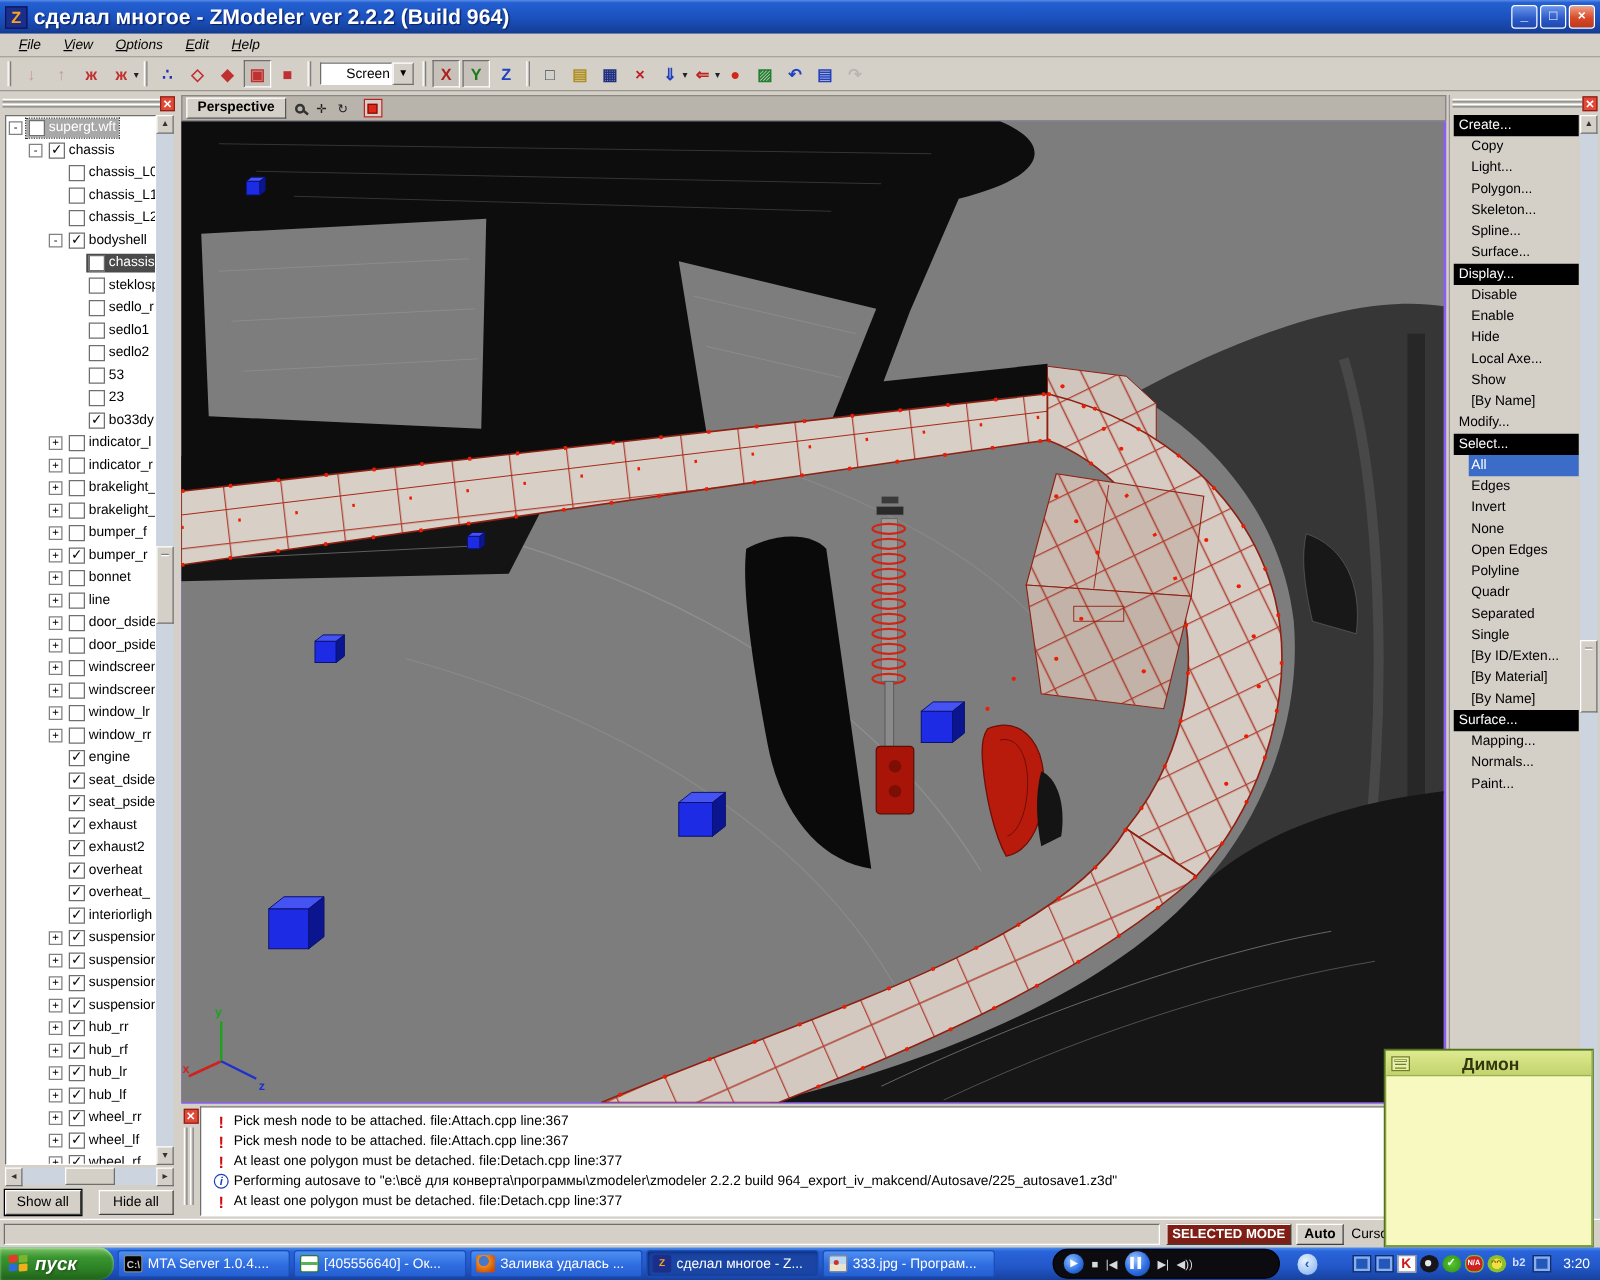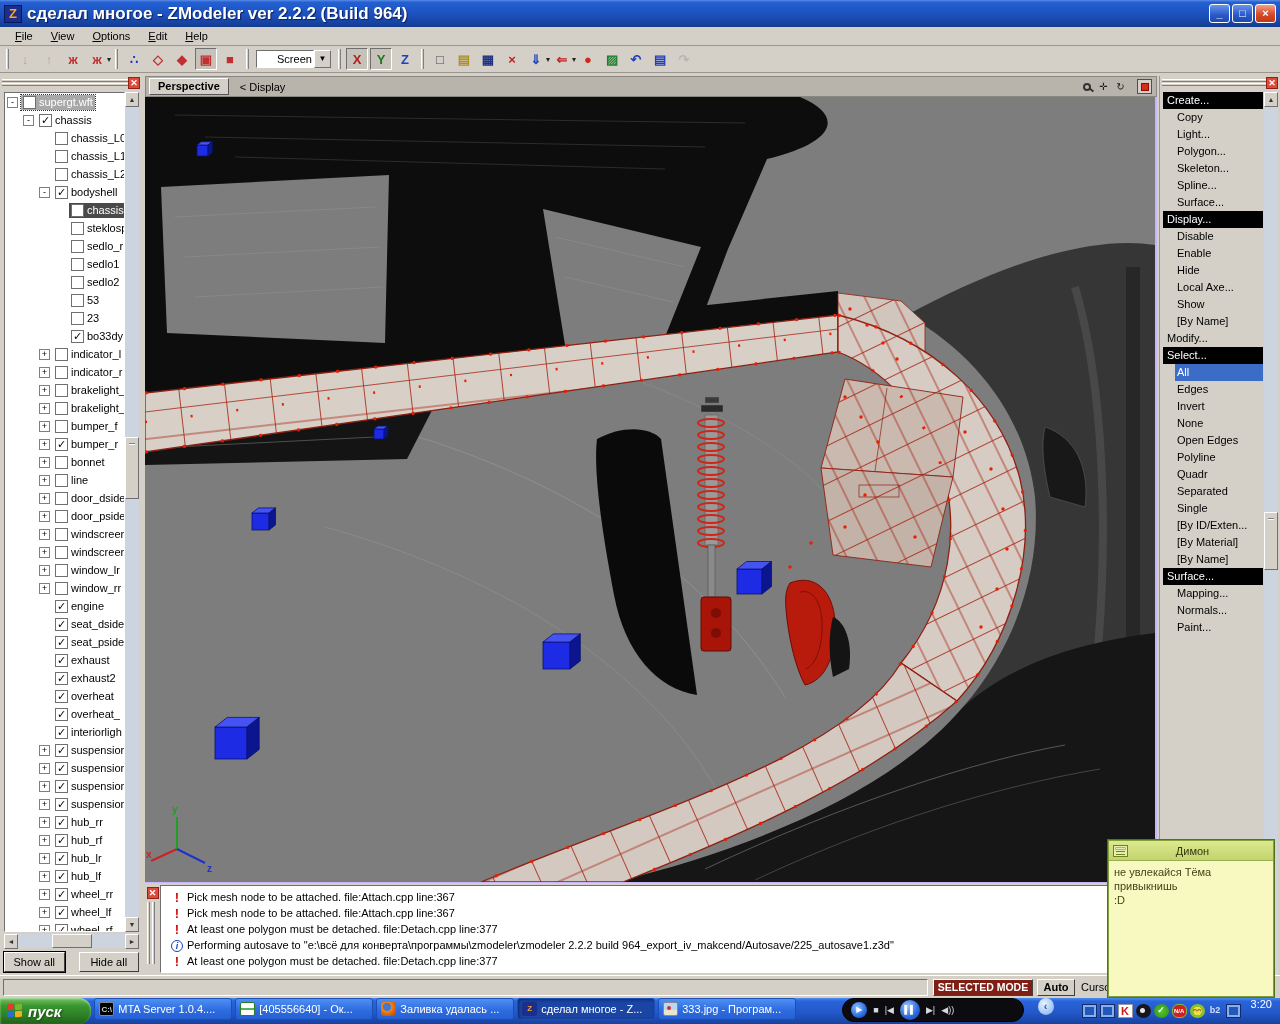--- a/index.html
+++ b/index.html
@@ -19,21 +19,21 @@
   #app-icon { width:18px; height:18px; background:#1b2f8a; border:1px solid #0a1560;
     color:#f8a41c; font-weight:bold; font-size:13px; text-align:center; line-height:16px; margin-right:5px; }
   #title-text { color:#fff; font-size:17px; font-weight:bold; text-shadow:1px 1px 1px #0a1f60; flex:1; }
   .tb-winbtn { width:21px; height:19px; margin-left:2px; border-radius:3px; border:1px solid #fff;
     color:#fff; font-size:11px; font-weight:bold; text-align:center; line-height:17px;
     background:linear-gradient(180deg,#6a95ea,#2a58c8 60%,#1e4aae); }
   .tb-winbtn.close { background:linear-gradient(180deg,#f0a088,#d84a28 55%,#c03818); }
   
   #menubar { left:0; top:27px; width:1280px; height:19px; background:#d4d0c8;
     border-bottom:1px solid #9a968e; display:flex; align-items:center; padding-left:6px; }
-  .menu-item { padding:4px 9px; }
+  .menu-item { padding:4px 9px;font-style:italic; }
   .menu-item .u { text-decoration:underline; }
   #toolbar { left:0; top:46px; width:1280px; height:27px; background:#d4d0c8;
     border-bottom:1px solid #9a968e; display:flex; align-items:center; padding-left:2px; }
   .tb-grip { width:3px; height:20px; border-left:1px solid #fff; border-right:1px solid #808080; margin:0 4px; }
   .tb-group { display:flex; align-items:center; }
   .tb-btn { width:22px; height:22px; display:flex; align-items:center; justify-content:center;
     margin:0 1px; border:1px solid transparent; font-size:13px; font-weight:bold; }
   .tb-btn.pressed { border-color:#6f6f6f #fff #fff #6f6f6f; background:#c6c2ba; }
   .tb-btn.disabled { opacity:.4; }
   .tb-dd { font-size:8px; color:#222; margin-left:-2px; }
@@ -64,21 +64,21 @@
     background:#d4d0c8; }
   .thumb-grip { margin:40% 3px 0 3px; height:1px; border-top:1px solid #808080; border-bottom:1px solid #fff; }
   #tree-hscroll { position:absolute; left:4px; top:858px; width:135px; height:14px; background:#ccd4e0; display:flex; }
   #tree-hscroll .mid { flex:1; position:relative; }
   #tree-hscroll .sb-thumb { left:34px; top:0; width:40px; height:14px; }
   #tree-btns { position:absolute; left:4px; top:876px; width:135px; display:flex; gap:14px; }
   .push-btn { width:64px; height:20px; border:1px solid; border-color:#fff #404040 #404040 #fff;
     background:#d4d0c8; text-align:center; line-height:18px; }
   .push-btn.default { outline:1px solid #000; }
   
-  #viewport { left:145px; top:76px; width:1012px; height:807px; background:#c4b5fd; }
+  #viewport { left:145px; top:76px; width:1012px; height:807px; background:#8b5cf6; }
   #vp-head { height:21px; display:flex; align-items:center; background:#b8b4ac; border:1px solid #8a8680; }
   #vp-tab { font-weight:bold; height:17px; padding:0 8px; line-height:15px; margin:0 3px;
     border:1px solid; border-color:#fff #555 #555 #fff; background:#d4d0c8; }
   #vp-path { padding-left:8px; flex:1; }
   .vp-ico { width:17px; height:15px; display:flex; align-items:center; justify-content:center;
     font-size:10px; color:#222; }
   .mag { width:8px; height:8px; border:2px solid #333; border-radius:50%; position:relative; }
   .mag::after { content:""; position:absolute; width:5px; height:2px; background:#333;
     right:-5px; bottom:-2px; transform:rotate(40deg); }
   #vp-max { width:15px; height:15px; border:1px solid #c02020; background:#d4d0c8; margin:0 4px 0 8px;
@@ -121,26 +121,26 @@
     background:#d4d0c8; font-weight:bold; text-align:center; line-height:15px; }
   #cursor-lbl { margin-left:6px; }
   
   #note { left:1108px; top:840px; width:166px; height:157px; z-index:30;
     border:1px solid #7fa03a; background:#f8f9c0; box-shadow:0 0 0 1px #55701f; }
   #note-head { height:20px; background:linear-gradient(180deg,#dde98e,#c2d36e); display:flex; align-items:center;
     border-bottom:1px solid #9ab050; }
   #note-ico { width:15px; height:12px; margin:0 4px; background:#e8edb0; border:1px solid #70821e; position:relative; }
   #note-ico::after { content:""; position:absolute; left:2px; top:2px; width:9px; height:1px;
     box-shadow:0 0 0 .5px #70821e, 0 3px 0 0 #70821e, 0 6px 0 0 #70821e; }
-  #note-title { flex:1; text-align:center; font-weight:normal; font-size:11px; color:#33370d; padding-right:20px; }
+  #note-title { flex:1; text-align:center; font-weight:bold; font-size:14px; color:#33370d; padding-right:20px; }
   #note-body { padding:4px 5px; white-space:pre-line; color:#444418; line-height:14px; }
   
   #taskbar { left:0; top:998px; width:1280px; height:26px; z-index:40;
     background:linear-gradient(180deg,#4b8df0 0%,#2a64da 12%,#2257c8 60%,#17419e 100%);
-    display:flex; }
+    display:flex; align-items:center; }
   #start-btn { width:97px; height:26px; border-radius:0 12px 12px 0;
     background:linear-gradient(180deg,#7cc268 0%,#399630 30%,#2c7e24 70%,#1f611a 100%);
     display:flex; align-items:center; color:#fff; font-weight:bold; font-style:italic; font-size:15px;
     text-shadow:1px 1px 2px #1a4a12; box-shadow:inset 0 1px 2px #b0e0a0; }
   #xp-flag { width:17px; height:15px; position:relative; margin:0 4px 0 7px; }
   #xp-flag i { position:absolute; width:7px; height:6px; border-radius:1px; transform:skewY(-6deg); }
   #xp-flag .f1 { left:0; top:0; background:#e23c28; } #xp-flag .f2 { left:8px; top:0; background:#7ab62c; }
   #xp-flag .f3 { left:0; top:7px; background:#2a6cd8; } #xp-flag .f4 { left:8px; top:7px; background:#f0b01c; }
   .task { width:138px; height:22px; margin-left:3px; border-radius:3px; padding:0 4px;
     background:linear-gradient(180deg,#4e90f2,#2e6ce0 55%,#2560d2); border:1px solid #1b4fb8;
@@ -648,21 +648,20 @@
     </div>
     <div id="tree-btns">
       <div class="push-btn default">Show all</div>
       <div class="push-btn">Hide all</div>
     </div>
   </div>
 
   <div id="viewport" class="abs">
     <div id="vp-head">
       <div id="vp-tab">Perspective</div>
-      <div id="vp-path">&lt;  Display</div>
       <div class="vp-ico">
           <span class="mag"></span>
         </div>
       <div class="vp-ico">✛</div>
       <div class="vp-ico">↻</div>
       <div id="vp-max">
           <span class="sq"></span>
         </div>
     </div>
 
@@ -911,22 +910,20 @@
     <div id="sel-mode">SELECTED MODE</div>
     <div id="auto-btn">Auto</div>
     <div id="cursor-lbl">Cursor</div>
   </div>
 
   <div id="note" class="abs">
     <div id="note-head">
       <div id="note-ico"></div>
       <div id="note-title">Димон</div>
     </div>
-    <div id="note-body">не увлекайся Тёма привыкнишь
-:D</div>
   </div>
 
   <div id="taskbar" class="abs">
     <div id="start-btn">
       <span id="xp-flag">
           <i class="f1"></i>
           <i class="f2"></i>
           <i class="f3"></i>
           <i class="f4"></i>
         </span>

